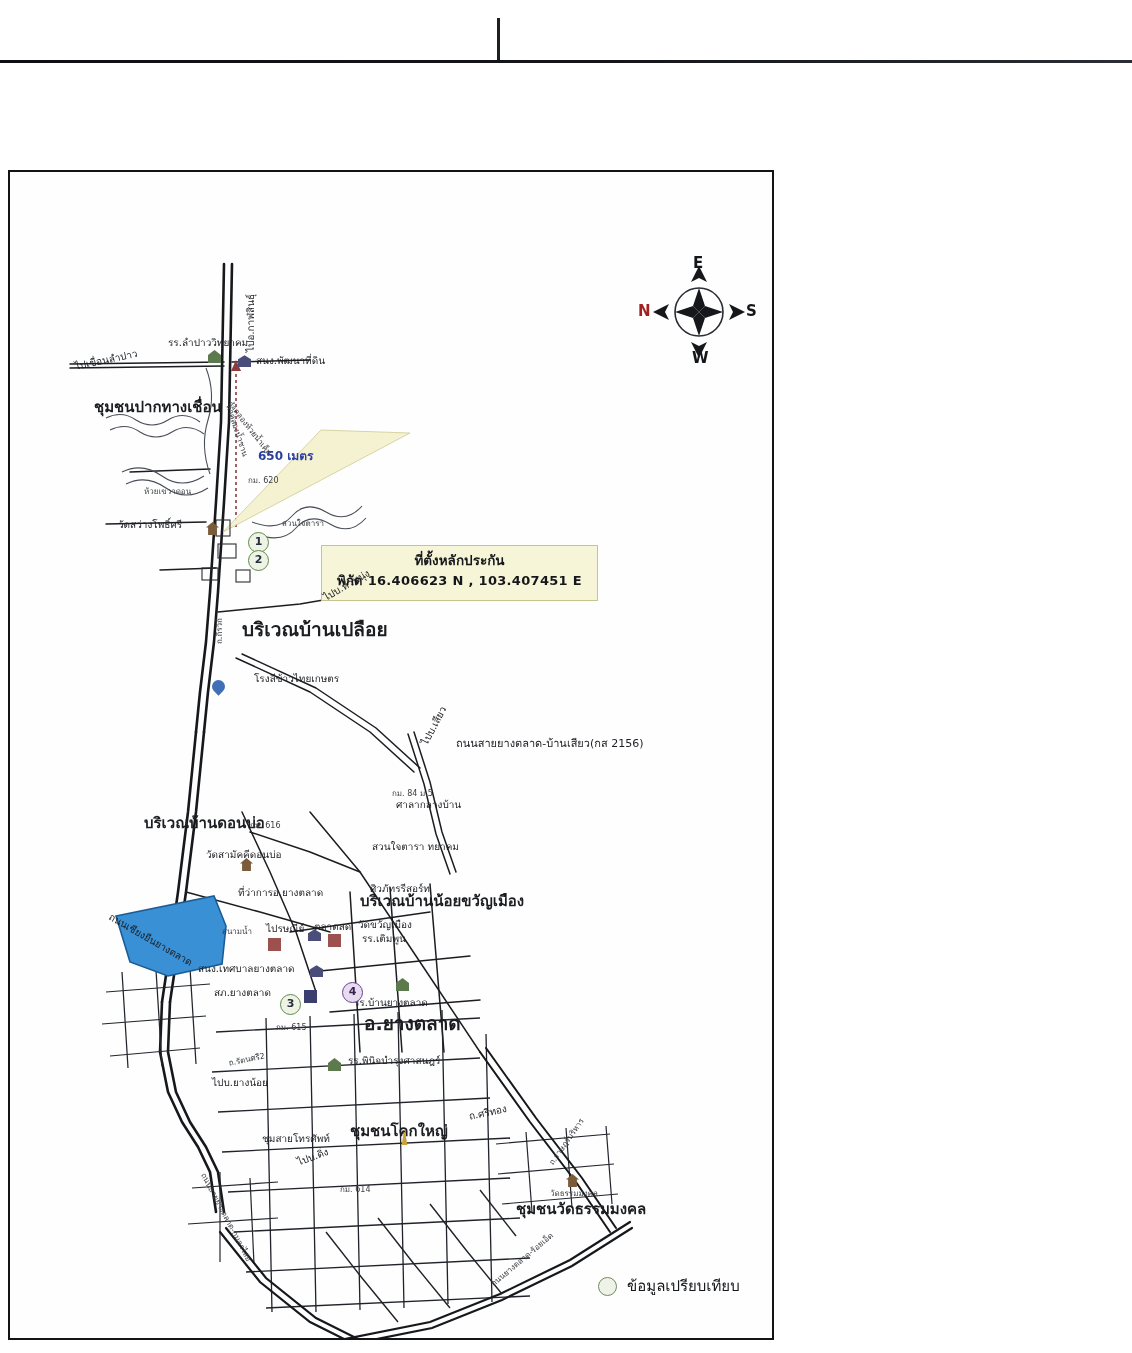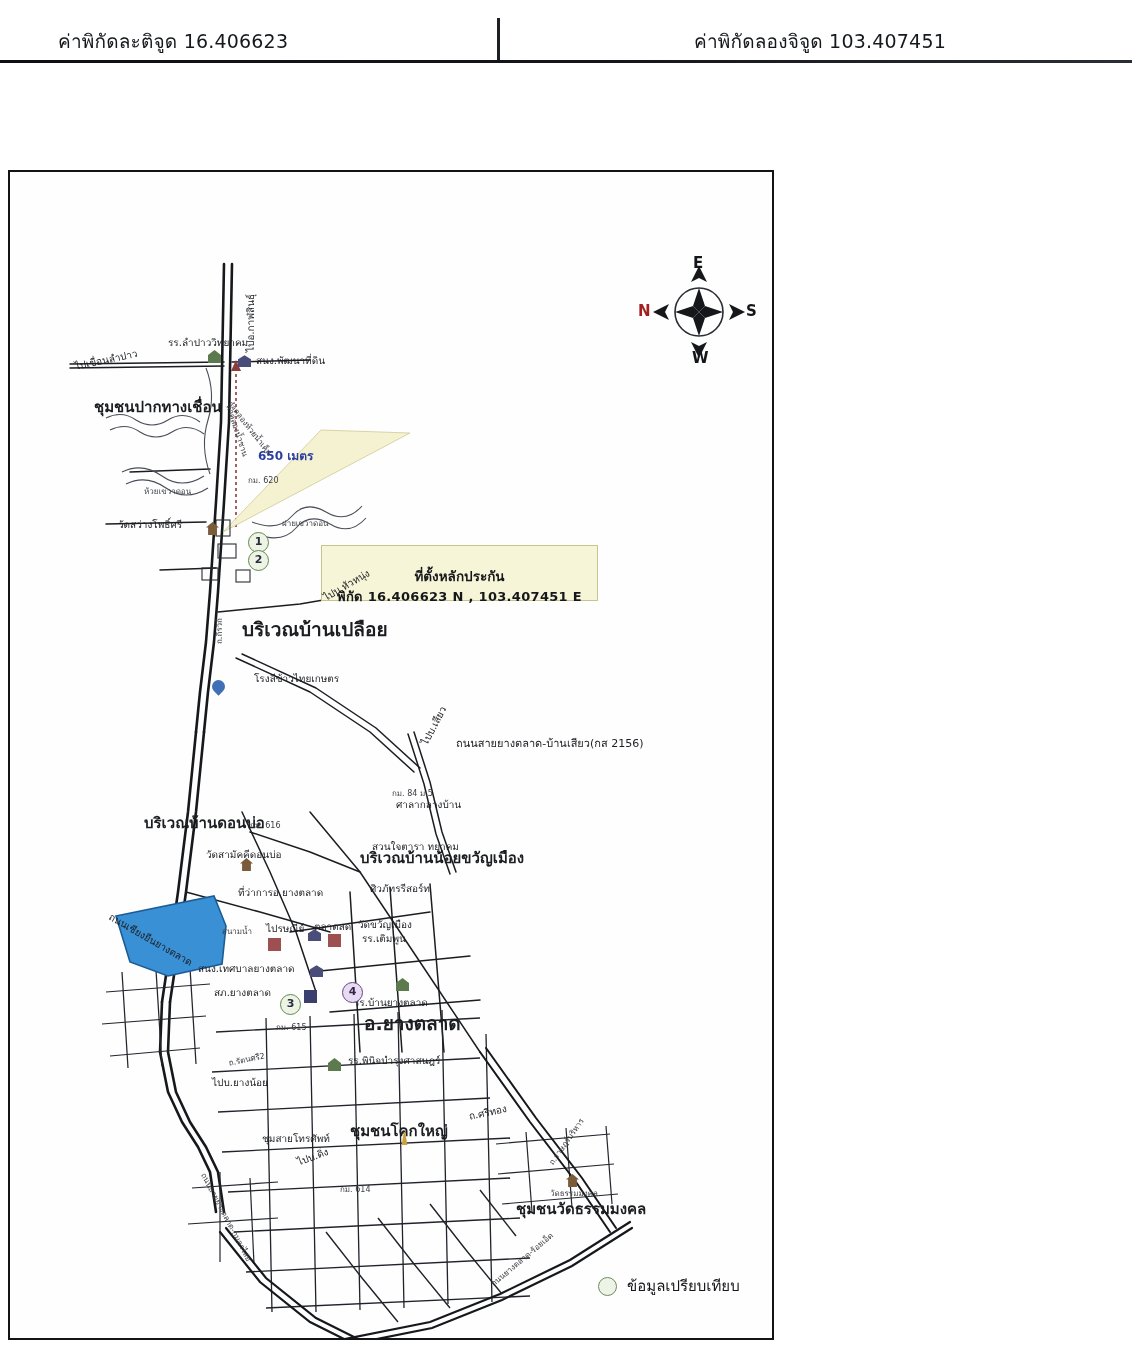--- a/index.html
+++ b/index.html
@@ -107,21 +107,21 @@
 
   
   .callout {
     position: absolute;
     left: 311px; top: 373px;
     width: 277px; height: 56px;
     background: #f7f5d8;
     border: 1px solid #c9c48e;
     box-sizing: border-box;
     text-align: center;
-    padding-top: 21px;
+    padding-top: 5px;
   }
   .callout .c-title {
     font-size: 13.5px;
     font-weight: bold;
     color: #15171a;
     line-height: 1.45;
   }
   .callout .c-coord {
     font-size: 13px;
     font-weight: bold;
@@ -203,23 +203,21 @@
   }
   .legend .legend-text {
     font-size: 15px;
     color: #15171a;
   }
 </style>
 </head>
 <body>
 
 <div class="header">
-  <div class="hdr-lat">ค่าพิกัดละติจูด 16.406623</div>
   <div class="hdr-divider"></div>
-  <div class="hdr-lon">ค่าพิกัดลองจิจูด 103.407451</div>
   <div class="hdr-rule"></div>
 </div>
 
 <div class="map-frame">
   <div class="map-inner">
 
     <svg class="map-svg" viewBox="0 0 762 1166">
       <g fill="none" stroke="#16181c" stroke-width="2.6" stroke-linejoin="round" stroke-linecap="round">
 
         <path d="M214 92 L211 250 L206 330 L200 420 L196 470 L190 520 L186 560"></path>
@@ -393,21 +391,21 @@
     <div class="lab tiny rot-n12" style="left:218px; top:888px;">ถ.รัตนศรี2</div>
     <div class="lab small rot-n12" style="left:458px; top:940px;">ถ.ศรีทอง</div>
     <div class="lab tiny rot-v" style="left:206px; top:472px;">ถ.ถีรวิถี</div>
     <div class="lab tiny rot-p62" style="left:196px; top:1000px;">ถนนสายยางตลาด-กมลาไสย</div>
     <div class="lab tiny rot-n55" style="left:538px; top:990px;">ถ.ราษฎร์บริหาร</div>
     <div class="lab tiny rot-n40" style="left:480px; top:1110px;">ถนนยางตลาด-ร้อยเอ็ด</div>
 
     <div class="lab med" style="left:84px; top:228px;font-family:Liberation Serif, serif;">ชุมชนปากทางเชื่อน</div>
     <div class="lab big" style="left:232px; top:448px;">บริเวณบ้านเปลือย</div>
     <div class="lab med" style="left:134px; top:644px;">บริเวณบ้านดอนบ่อ</div>
-    <div class="lab med" style="left:350px; top:679px;">บริเวณบ้านน้อยขวัญเมือง</div>
+    <div class="lab med" style="left:350px; top:722px;">บริเวณบ้านน้อยขวัญเมือง</div>
     <div class="lab big" style="left:354px; top:842px;">อ.ยางตลาด</div>
     <div class="lab med" style="left:340px; top:952px;">ชุมชนโคกใหญ่</div>
     <div class="lab med" style="left:506px; top:1030px;">ชุมชนวัดธรรมมงคล</div>
 
     <div class="poi school" style="left:198px; top:178px;"></div>
     <div class="lab small" style="left:158px; top:166px;">รร.ลำปาววิทยาคม</div>
 
     <div class="poi gov" style="left:228px; top:182px;"></div>
     <div class="lab small" style="left:246px; top:184px;">สนง.พัฒนาที่ดิน</div>
 
@@ -461,21 +459,21 @@
 
     <div class="lab tiny rot-p52" style="left:222px; top:228px;">ลำคลองห้วยน้ำเค็ม</div>
 
     <div class="lab tiny" style="left:238px; top:305px;">กม. 620</div>
     <div class="lab tiny" style="left:240px; top:650px;">กม. 616</div>
     <div class="lab tiny" style="left:266px; top:852px;">กม. 615</div>
     <div class="lab tiny" style="left:330px; top:1014px;">กม. 614</div>
     <div class="lab tiny" style="left:382px; top:618px;">กม. 84 ม.5</div>
 
     <div class="lab tiny" style="left:134px; top:316px;">ห้วยเขวาดอน</div>
-    <div class="lab tiny" style="left:272px; top:348px;">ฝายเขวาดอน</div>
+    <div class="lab tiny" style="left:272px; top:348px;">สวนใจตารา</div>
     <div class="lab tiny rot-p72" style="left:222px; top:232px;">ลำคลองน้ำชาน</div>
 
     <div class="marker" style="left:238px; top:360px;">1</div>
     <div class="marker" style="left:238px; top:378px;">2</div>
     <div class="marker" style="left:270px; top:822px;">3</div>
     <div class="marker purple" style="left:332px; top:810px;">4</div>
 
     <div class="legend">
       <div class="swatch"></div>
       <div class="legend-text">ข้อมูลเปรียบเทียบ</div>

